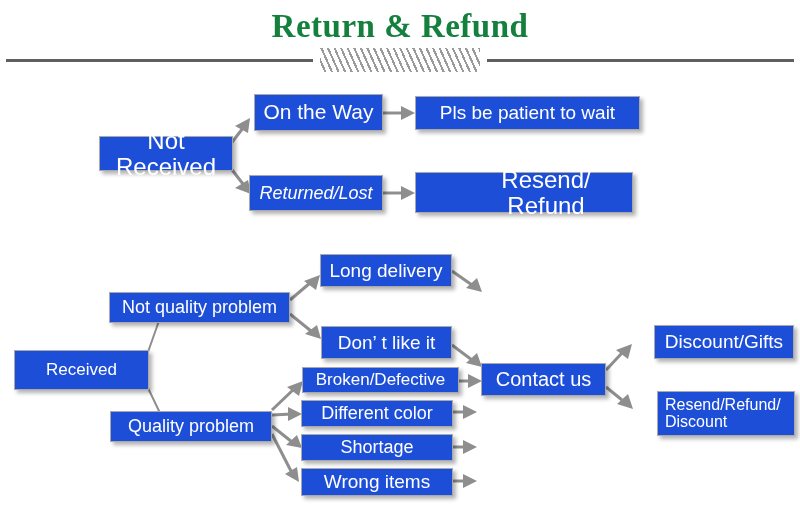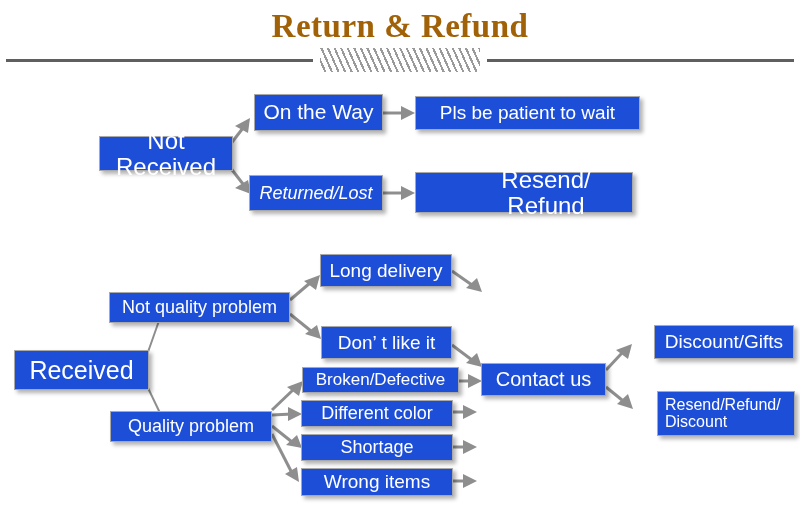--- a/index.html
+++ b/index.html
@@ -20,21 +20,21 @@
   #title {
     position: absolute;
     left: 0;
     top: 8px;
     width: 800px;
     text-align: center;
     font-family: "Liberation Serif", serif;
     font-weight: bold;
     font-size: 33px;
     letter-spacing: 0.5px;
-    color: #a16207;
+    color: #15803d;
     white-space: nowrap;
   }
   .rule {
     position: absolute;
     top: 59px;
     height: 3px;
     background: #5f5f5f;
   }
   #rule-left  { left: 6px;   width: 307px; }
   #rule-right { left: 487px; width: 307px; }
@@ -208,21 +208,21 @@
   <div class="box" style="left:99px; top:136px; width:134px; height:35px; font-size:24px;">Not Received</div>
 
   <div class="box" style="left:254px; top:94px; width:129px; height:37px; font-size:21px;">On the Way</div>
 
   <div class="box" style="left:415px; top:96px; width:225px; height:34px; font-size:19px;">Pls be patient to wait</div>
 
   <div class="box" style="left:249px; top:175px; width:134px; height:36px; font-size:18px;font-style:italic;">Returned/Lost</div>
 
   <div class="box" style="left:415px; top:172px; width:218px; height:41px; font-size:24px;padding-left:48px;">Resend/ Refund</div>
 
-  <div class="box" style="left:14px; top:350px; width:135px; height:40px; font-size:25px;">Received</div>
+  <div class="box" style="left:14px; top:350px; width:135px; height:40px; font-size:17px;">Received</div>
 
   <div class="box" style="left:109px; top:292px; width:181px; height:31px; font-size:18px;">Not quality problem</div>
 
   <div class="box" style="left:320px; top:254px; width:132px; height:33px; font-size:19px;">Long delivery</div>
 
   <div class="box" style="left:321px; top:326px; width:131px; height:33px; font-size:19px;">Don’ t like it</div>
 
   <div class="box" style="left:110px; top:411px; width:162px; height:31px; font-size:18px;">Quality problem</div>
 
   <div class="box" style="left:302px; top:367px; width:157px; height:26px; font-size:17px;">Broken/Defective</div>

